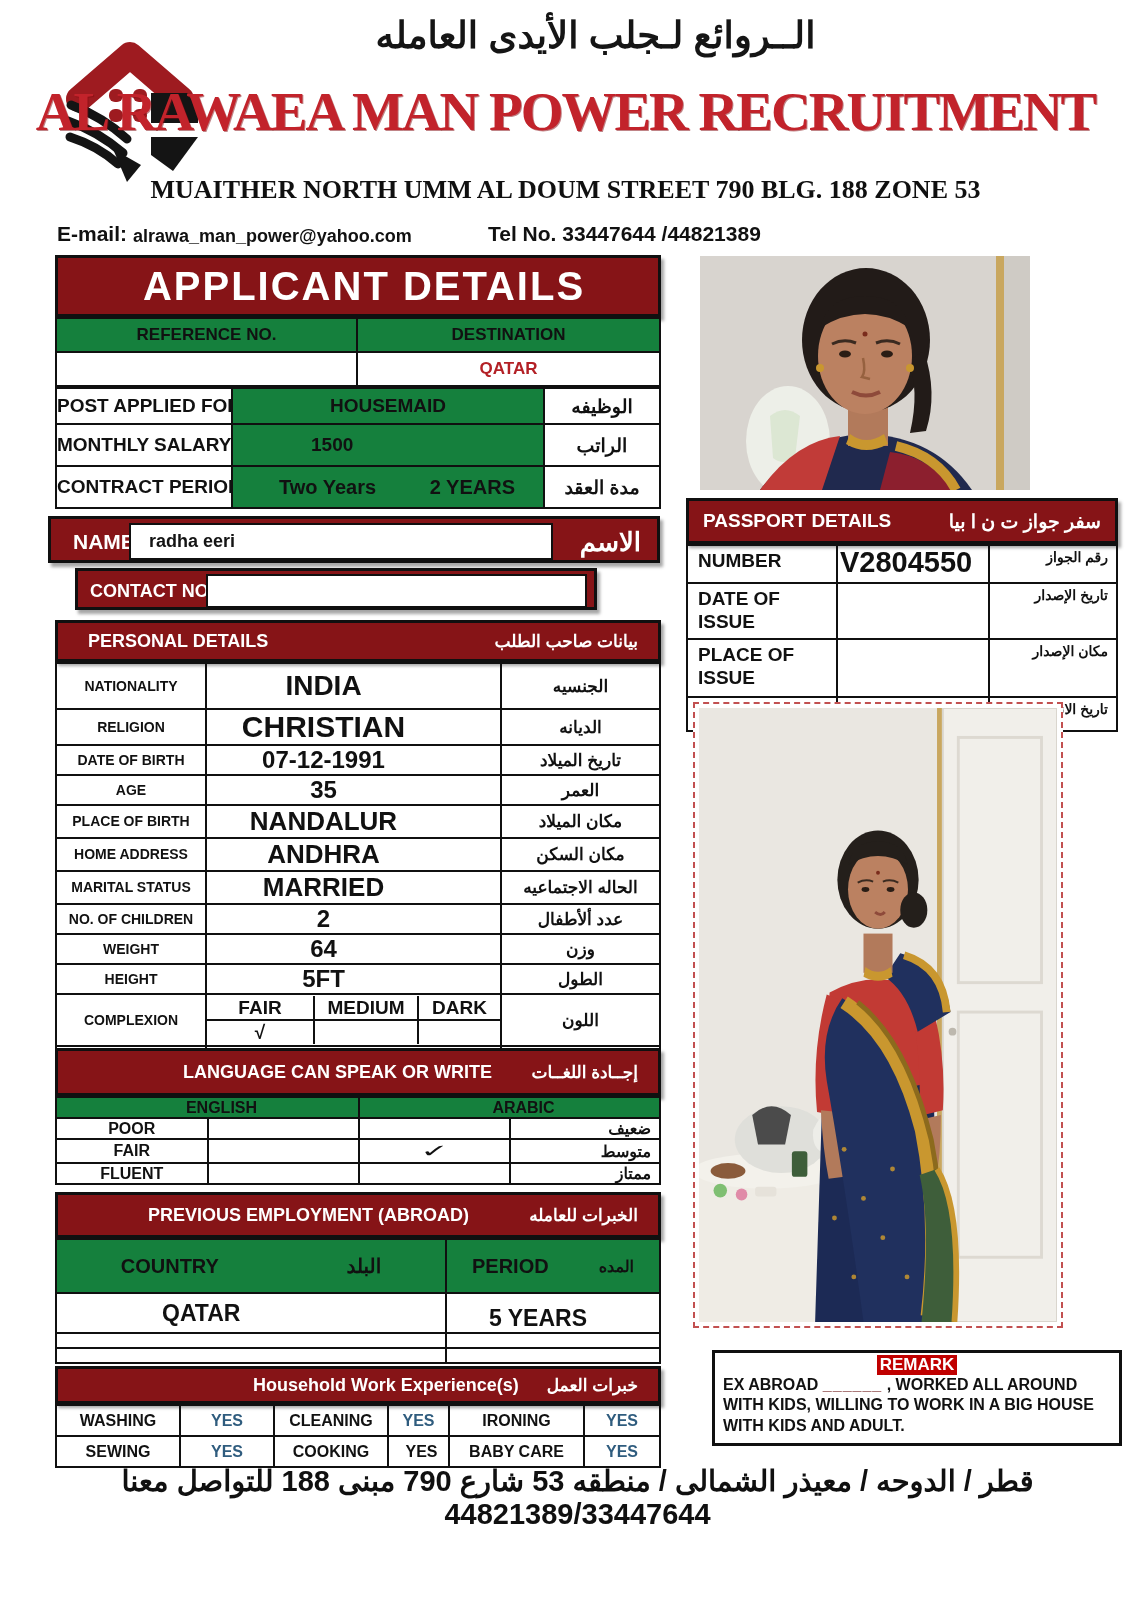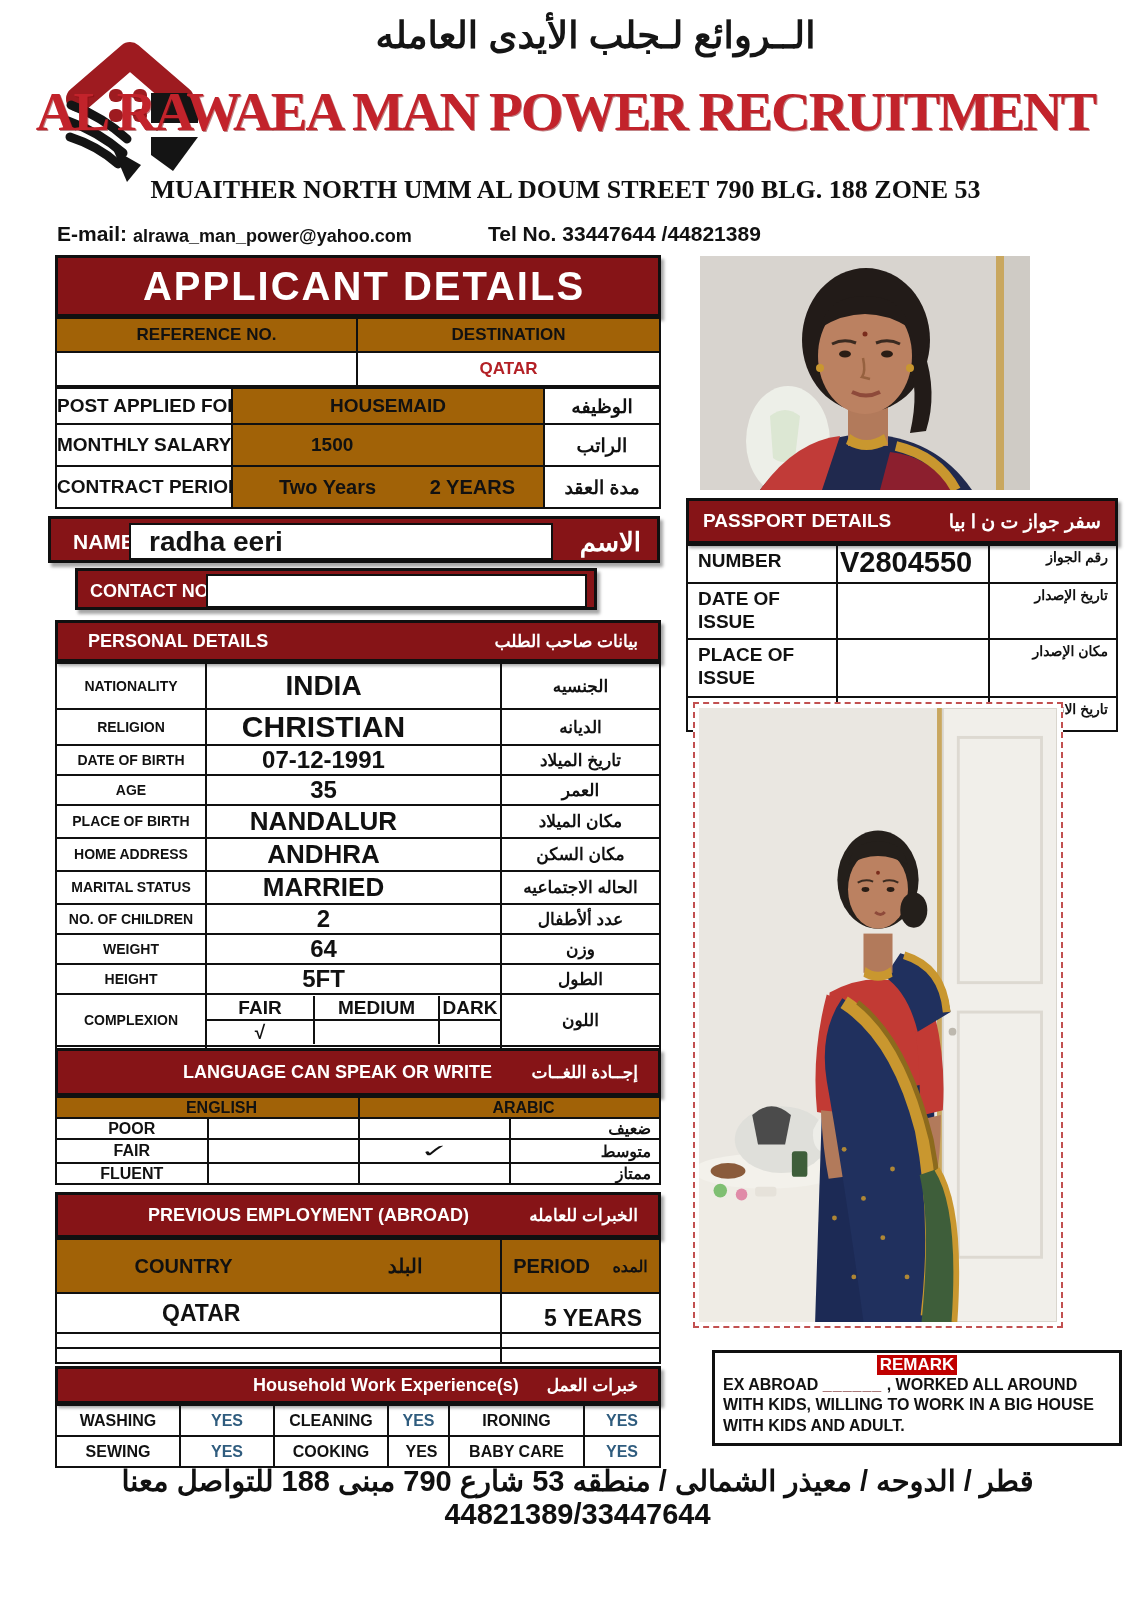--- a/index.html
+++ b/index.html
@@ -21,21 +21,21 @@
   .email-label { top:222px; left:57px; font-size:21px; font-weight:bold; }
   .email-value { top:226px; left:133px; font-size:18px; font-weight:bold; }
   .tel-value   { top:222px; left:488px; font-size:21px; font-weight:bold; }
   .logo-box { top:33px; left:55px; width:150px; height:150px; }
 
   
   .redbar { background:#861417; color:#fff; border:3px solid #101010;
     box-shadow:3px 4px 3px rgba(0,0,0,.35); }
   table { border-collapse:collapse; table-layout:fixed; width:100%; }
   td { border:2px solid #101010; overflow:hidden; white-space:nowrap; }
-  .pink { background:#a16207; }
+  .pink { background:#15803d; }
   .c { text-align:center; }
   .arb { direction:rtl; font-weight:bold; }
 
   
   .app-block { top:255px; left:55px; width:606px; }
   .app-title { height:62px; display:flex; align-items:center; justify-content:center;
     font-size:40px; font-weight:bold; letter-spacing:2px;padding-left:12px; }
   .ref-table td { height:34px; font-size:17px; }
   .ref-head { font-weight:bold; }
   .qatar { color:#B32025; font-weight:bold; font-size:21px; }
@@ -43,21 +43,21 @@
   .post-table .lab { text-align:center; }
   .post-table .arab { font-size:19px; text-align:center; }
   .salary-v { font-size:30px; padding-left:78px; }
   .contract-v { display:flex; justify-content:space-between; align-items:center;
     padding:0 28px 0 46px; font-size:20px; font-weight:bold; }
 
   
   .name-bar { top:516px; left:48px; width:612px; height:47px; }
   .name-label { position:absolute; left:22px; top:11px; font-size:21px; font-weight:bold; color:#fff; }
   .name-input { position:absolute; left:78px; top:4px; width:424px; height:37px;
-    background:#fff; border:2px solid #101010; font-size:28px; font-weight:bold;
+    background:#fff; border:2px solid #101010; font-size:18px; font-weight:bold;
     padding-left:18px; line-height:33px; color:#141414; }
   .name-arabic { position:absolute; right:16px; top:8px; font-size:26px; color:#fff; direction:rtl; font-weight:bold; }
   .contact-bar { top:568px; left:75px; width:522px; height:42px; }
   .contact-label { position:absolute; left:12px; top:10px; font-size:18px; font-weight:bold; color:#fff; }
   .contact-input { position:absolute; left:128px; top:3px; right:7px; height:34px;
     background:#fff; border:2px solid #101010; }
 
   
   .personal-block { top:620px; left:55px; width:606px; }
   .sec-head { height:42px; display:flex; align-items:center; justify-content:space-between;
@@ -266,21 +266,21 @@
       <td class="pv" style="vertical-align:bottom;">5FT</td>
       <td class="pa">الطول</td>
     </tr>
     <tr style="height:52px;">
       <td class="pl">COMPLEXION</td>
       <td style="padding:0; border:2px solid #101010;">
         <table class="cx-table">
           <tbody>
                 <tr>
             <td style="width:107px; border-left:none; border-top:none;">FAIR</td>
-            <td style="width:125px; border-top:none;">MEDIUM</td>
+            <td style="width:104px; border-top:none;">MEDIUM</td>
             <td style="border-right:none; border-top:none;">DARK</td>
           </tr>
           <tr>
             <td class="cx-check" style="border-left:none; border-bottom:none;">√</td>
             <td class="cx-check" style="border-bottom:none;"></td>
             <td class="cx-check" style="border-right:none; border-bottom:none;"></td>
           </tr>
         </tbody>
             </table>
       </td>
@@ -329,21 +329,21 @@
 </div>
 
 <div class="abs emp-block">
   <div class="redbar sec-head emp-head">
     <span class="ti">PREVIOUS EMPLOYMENT (ABROAD)</span>
     <span class="ar">الخبرات للعامله</span>
   </div>
   <table>
     <tbody>
         <tr class="emp-sub">
-      <td class="pink" style="width:445px;">
+      <td class="pink" style="width:390px;">
         <div class="cell-flex">
           <span>COUNTRY</span>
           <span class="arb">البلد</span>
         </div>
       </td>
       <td class="pink">
         <div class="cell-flex">
           <span>PERIOD</span>
           <span class="arb" style="font-size:16px;">المده</span>
         </div>

